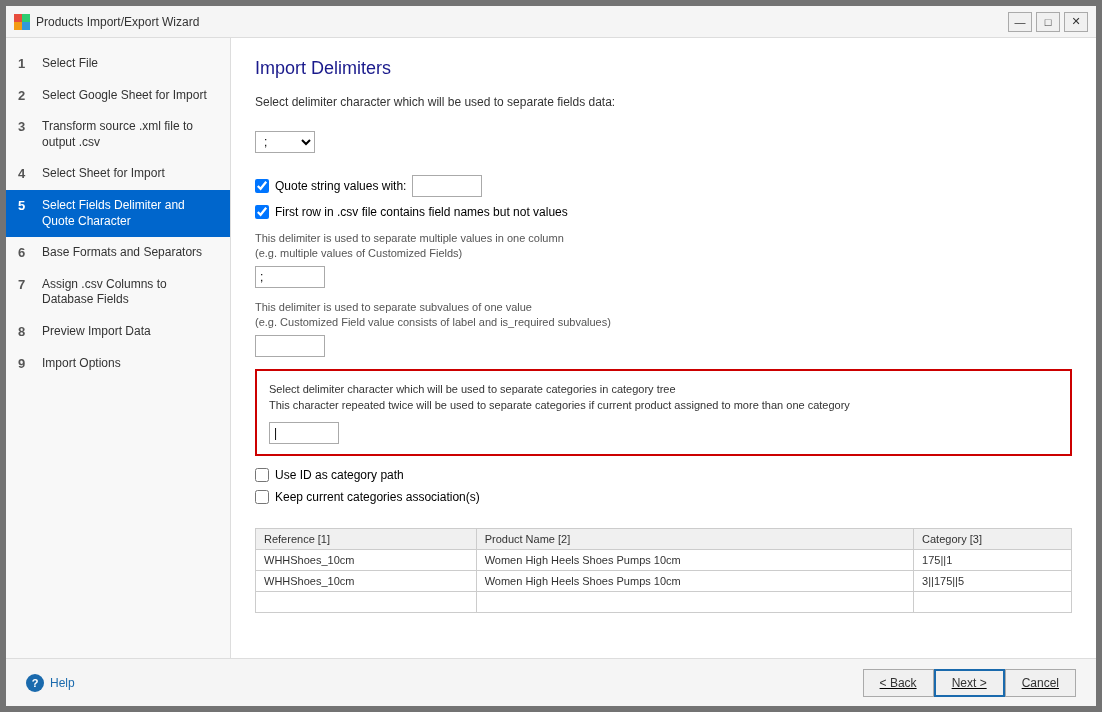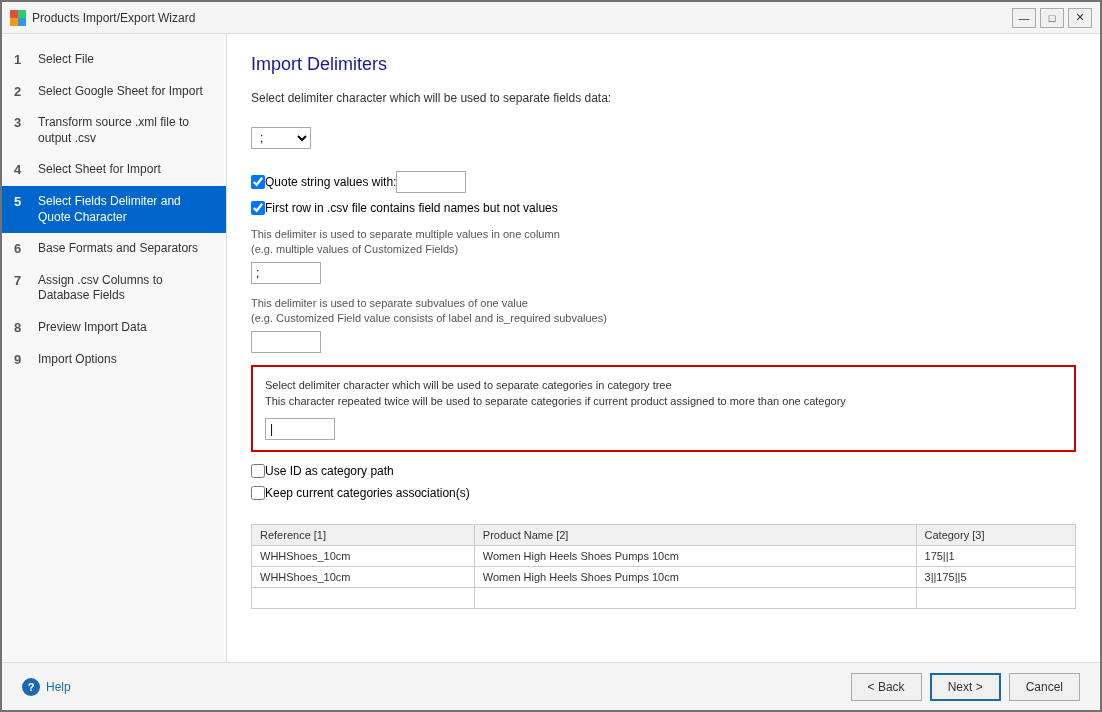--- a/index.html
+++ b/index.html
@@ -2,21 +2,21 @@
 <html><head>
   <meta charset="utf-8">
   <style>
     * { box-sizing: border-box; margin: 0; padding: 0; }
     body { font-family: 'Segoe UI', Arial, sans-serif; font-size: 12px; background: #f0f0f0; display: flex; justify-content: center; align-items: center; min-height: 100vh; }
     
     .window {
       width: 1102px;
       height: 712px;
       background: #ffffff;
-      border: 2px solid #737373;
+      border: 6px solid #737373;
       box-shadow: 2px 2px 8px rgba(0,0,0,0.3);
       display: flex;
       flex-direction: column;
     }
     
     .title-bar {
       background: #f5f5f5;
       border-bottom: 1px solid #ddd;
       height: 32px;
       display: flex;
@@ -142,20 +142,21 @@
       height: 22px;
       border: 1px solid #aaa;
       font-size: 12px;
       padding: 1px 4px;
       background: white;
     }
     
     .checkbox-row {
       display: flex;
       align-items: center;
+      gap: 6px;
       margin-bottom: 8px;
     }
     
     .checkbox-row input[type="checkbox"] {
       width: 14px;
       height: 14px;
     }
     
     .input-text {
       width: 70px;
@@ -262,21 +263,22 @@
     }
     
     .help-label {
       color: #1a6aad;
       font-size: 12px;
       cursor: pointer;
     }
     
     .footer-buttons {
       display: flex;
-      gap: 8px;
+      gap: 0;
+      text-decoration: underline;
     }
     
     .btn {
       height: 28px;
       padding: 0 16px;
       border: 1px solid #aaa;
       background: #f0f0f0;
       font-size: 12px;
       cursor: pointer;
       color: #333;

